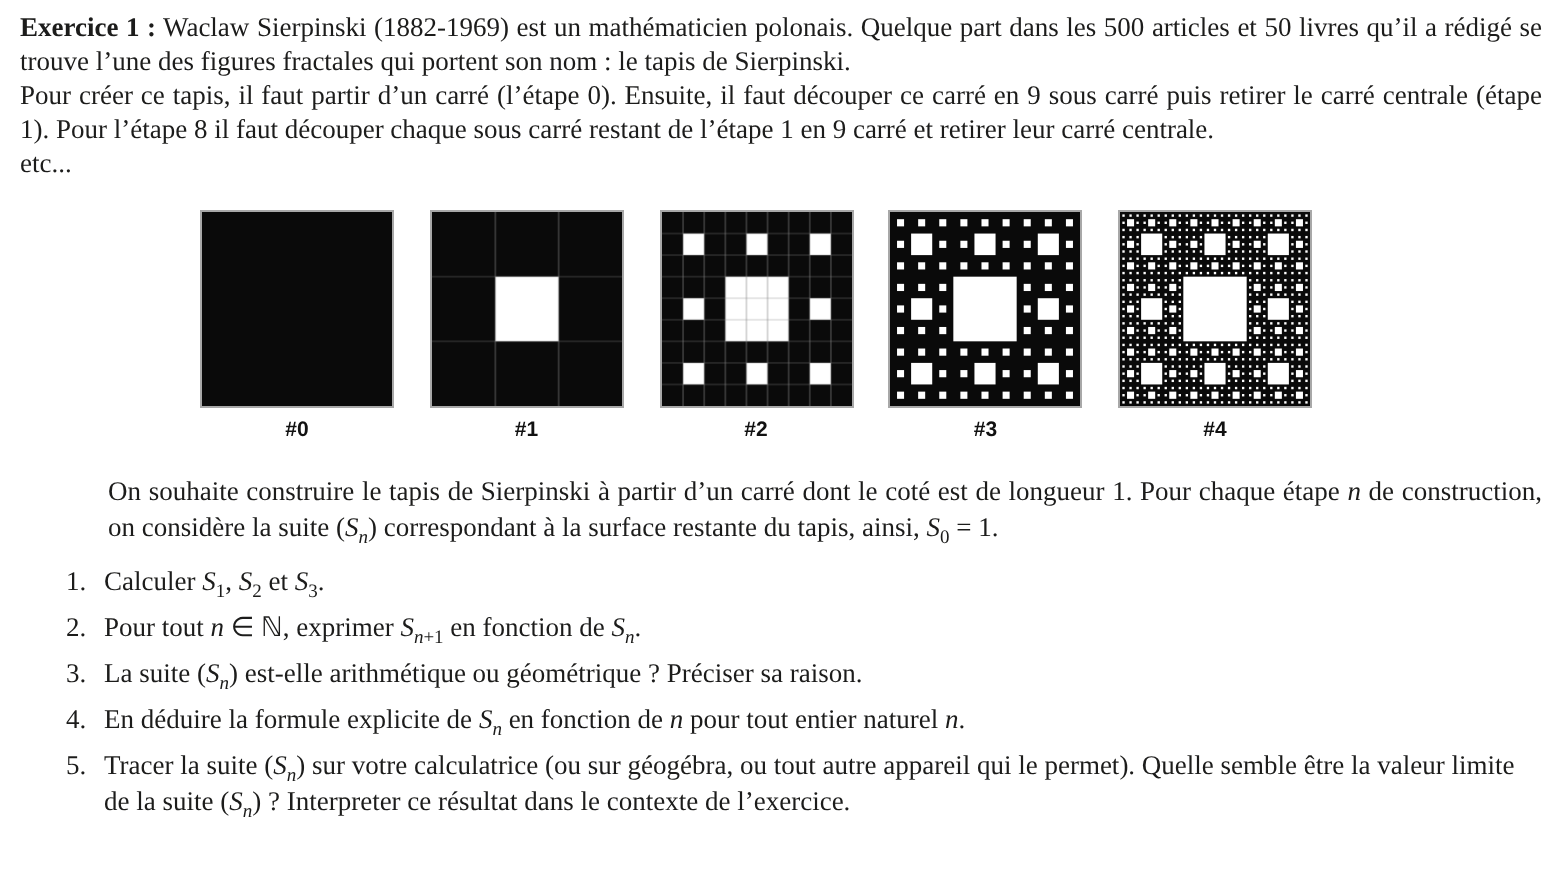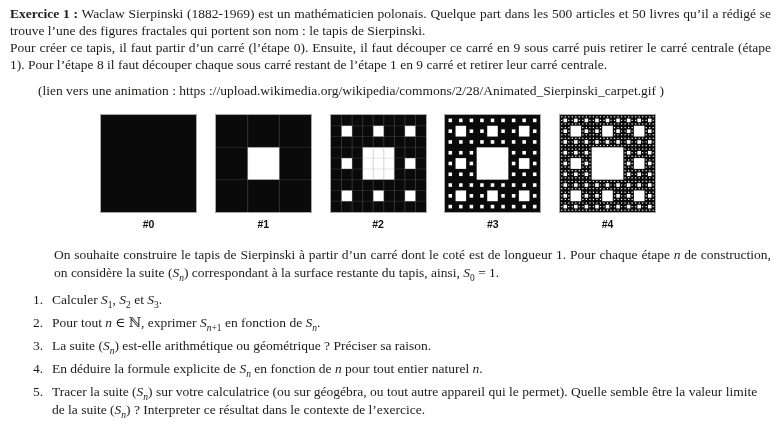--- a/index.html
+++ b/index.html
@@ -74,38 +74,39 @@
     margin: 0 0 5px 23px;
     line-height: 18px;
   }
   .q-num {
     flex: none;
     width: 19px;
   }
   .q-text {
     flex: 1;
     padding-right: 4px;
+    font-family: Liberation Serif, serif;
   }
   i sub, sub i { font-style: italic; }
   sub {
     font-size: 9.5px;
     line-height: 0;
   }
 </style>
 </head>
 <body>
 
 <div class="page">
 
   <p class="para"><b>Exercice 1 :</b> Waclaw Sierpinski (1882-1969) est un mathématicien polonais. Quelque part dans les 500 articles et 50 livres qu’il a rédigé se trouve l’une des figures fractales qui portent son nom : le tapis de Sierpinski.</p>
 
   <p class="para">Pour créer ce tapis, il faut partir d’un carré (l’étape 0). Ensuite, il faut découper ce carré en 9 sous carré puis retirer le carré centrale (étape 1). Pour l’étape 8 il faut découper chaque sous carré restant de l’étape 1 en 9 carré et retirer leur carré centrale.</p>
 
-
-  <p class="link-line">(lien vers une animation : https ://upload.wikimedia.org/wikipedia/commons/2/28/Animated_Sierpinski_carpet.gif )</p>
+  <p class="etc-line">etc...</p>
+
 
   <div class="figures" id="figures">
       <figure class="figure">
         <svg viewBox="0 0 81 81" preserveAspectRatio="none" class="carpet-svg">
           <rect x="0" y="0" width="81" height="81" fill="#0a0a0a"></rect>
         </svg>
         <figcaption>#0</figcaption>
       </figure>
       <figure class="figure">
         <svg viewBox="0 0 81 81" preserveAspectRatio="none" class="carpet-svg">

